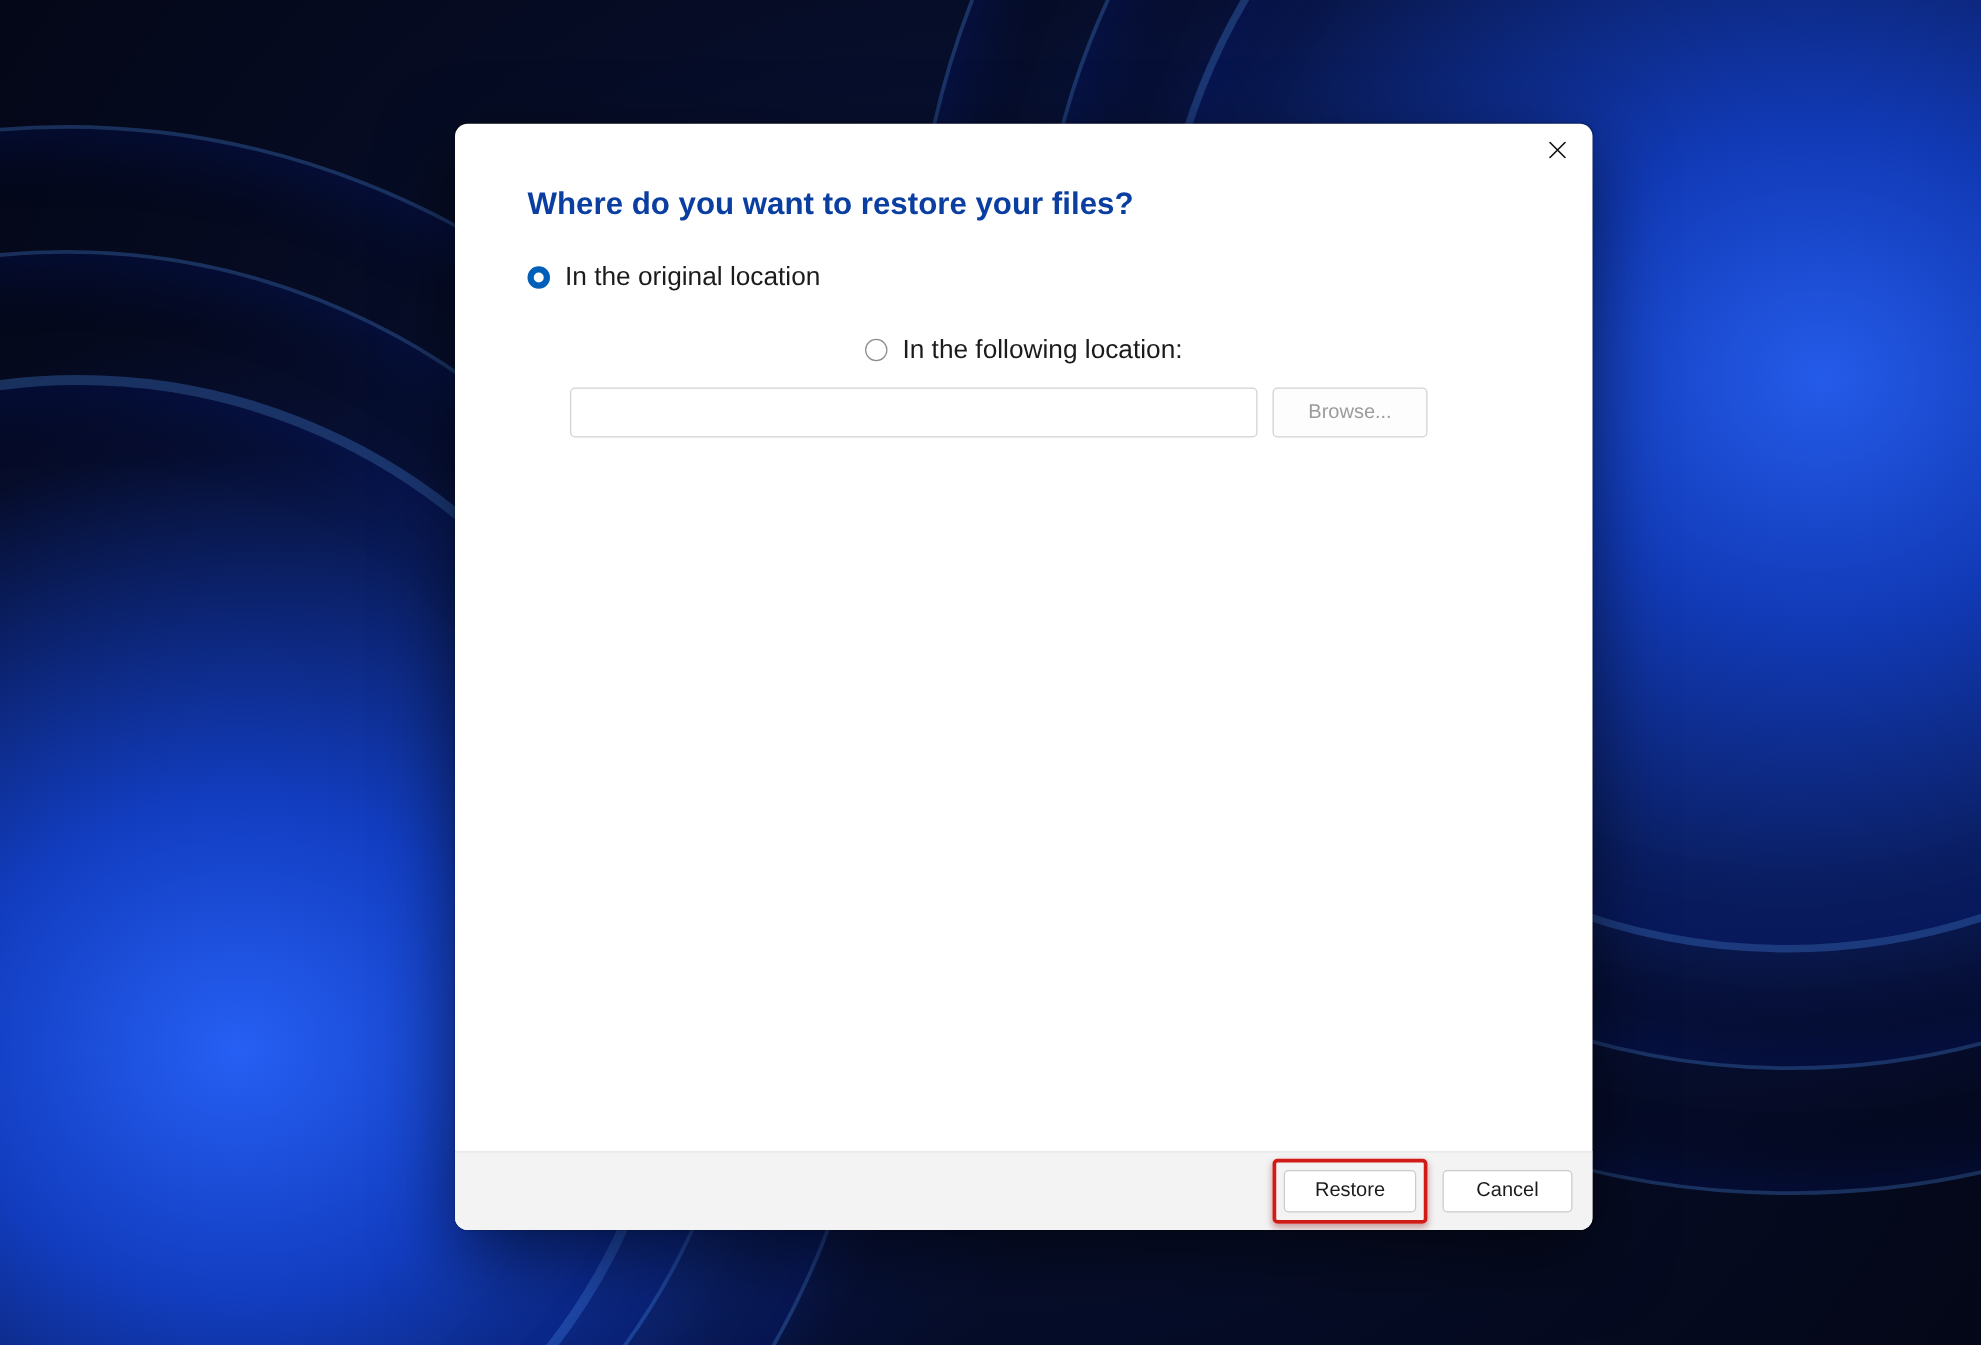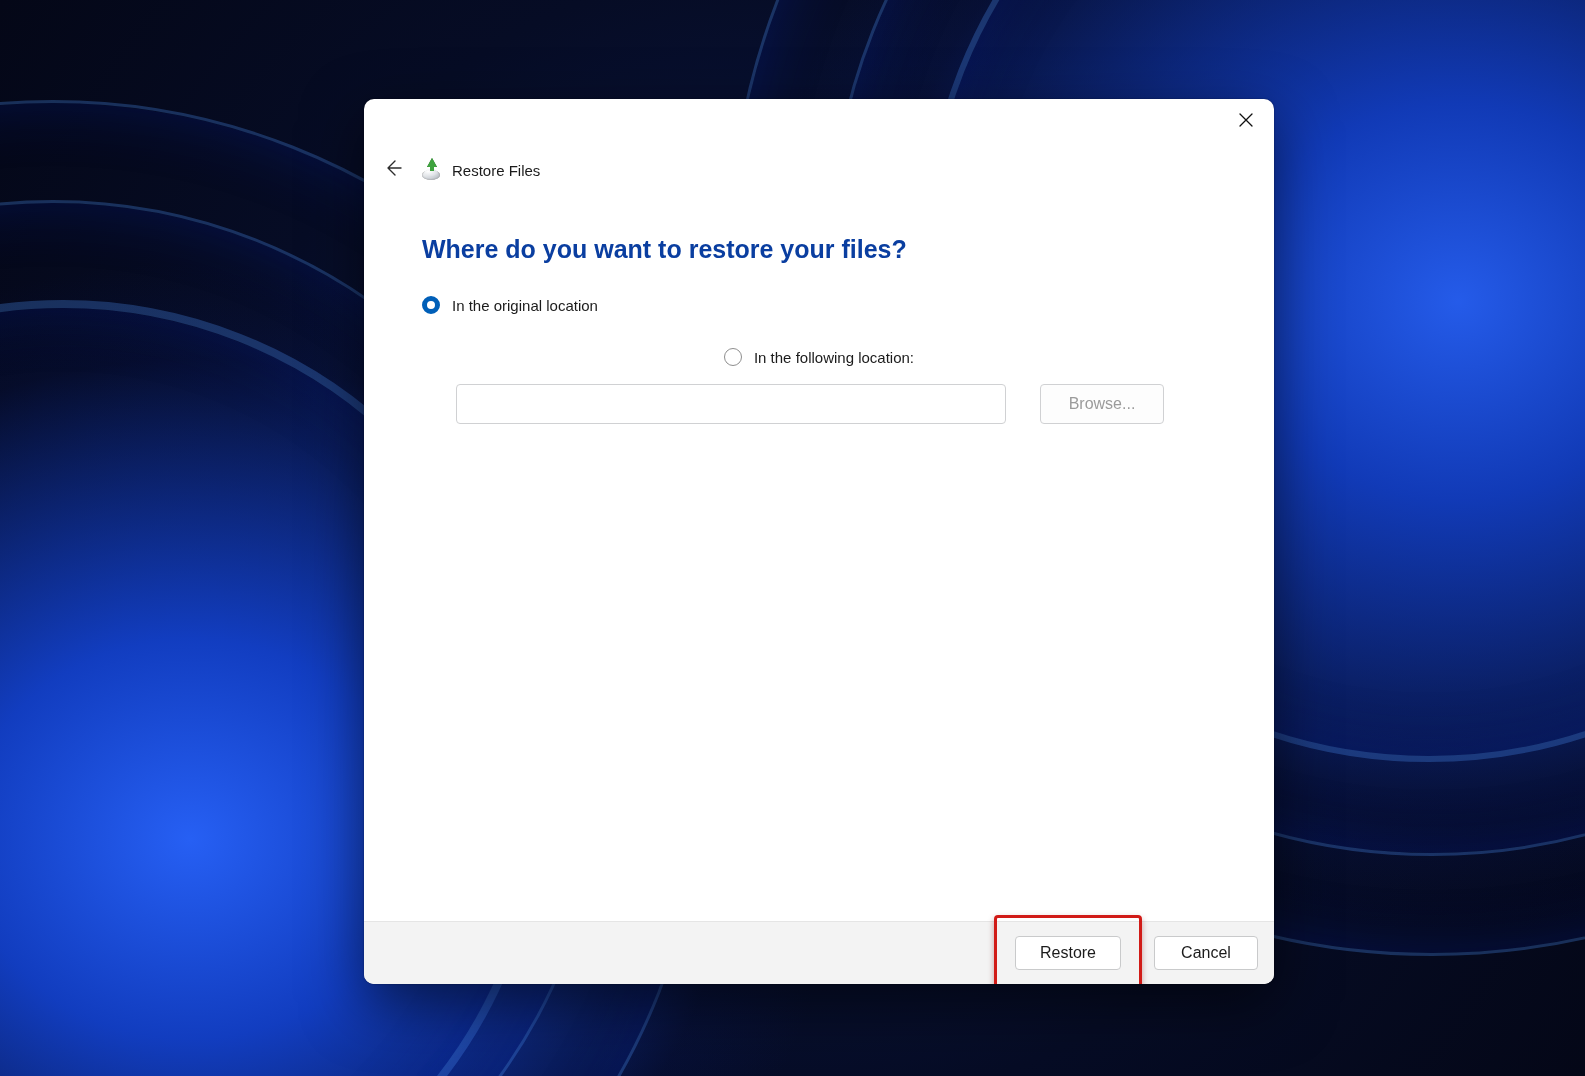--- a/index.html
+++ b/index.html
@@ -139,21 +139,21 @@
     color: #0a3ea0;
     font-size: 25px;
     font-weight: 700;
     margin: 10px 0 32px 0;
   }
 
   .radio-row {
     display: flex;
     align-items: center;
     gap: 12px;
-    font-size: 15px;
+    font-size: 21px;
     color: #1b1b1b;
     margin: 0 0 34px 0;
     user-select: none;
   }
   .radio-row.following { margin-bottom: 18px; justify-content: center; }
 
   .radio-outer {
     width: 18px;
     height: 18px;
     border-radius: 50%;
@@ -167,21 +167,21 @@
     background: #ffffff;
   }
   .radio-outer.unselected {
     border: 1.5px solid #8e8e8e;
     background: #ffffff;
   }
 
   .path-row {
     display: flex;
     align-items: flex-end;
-    gap: 34px;
+    gap: 12px;
     margin-left: 24px;
     padding-left: 10px;
   }
   .path-input {
     width: 550px;
     height: 40px;
     border: 1px solid #d0d1d3;
     border-radius: 4px;
     background: #ffffff;
     padding: 0 10px;
@@ -218,21 +218,21 @@
     width: 104px;
     height: 34px;
     border: 1px solid #c9cacb;
     border-radius: 4px;
     background: #ffffff;
     color: #1b1b1b;
     font-size: 16px;
     cursor: pointer;
   }
   .restore-wrap {
-    padding: 18px;
+    padding: 6px;
     border: 3px solid #d11b17;
     border-radius: 4px;
     box-shadow: 0 3px 6px rgba(120,0,0,0.35);
   }
   .restore-wrap .footer-btn {
     width: 106px;
   }
 </style>
 </head>
 <body>
@@ -248,38 +248,20 @@
   <div class="dialog">
 
     <div class="dialog-close">
       <span>
         <svg viewBox="0 0 14 14">
             <path d="M1 1 L13 13 M13 1 L1 13" stroke="#111" stroke-width="1.3" fill="none" stroke-linecap="round"></path>
           </svg>
       </span>
     </div>
 
-    <div class="dialog-header">
-      <div class="back-btn">
-        <span>
-          <svg viewBox="0 0 20 20">
-              <path d="M12 3 L5 10 L12 17 M5 10 H18" stroke="#2d2d2d" stroke-width="1.4" fill="none" stroke-linecap="round" stroke-linejoin="round"></path>
-            </svg>
-        </span>
-      </div>
-      <div class="app-id">
-        <span class="app-icon">
-          <span class="disc"></span>
-          <span class="disc2"></span>
-          <span class="arrow-stem"></span>
-          <span class="arrow"></span>
-        </span>
-        <span class="app-title">Restore Files</span>
-      </div>
-    </div>
 
     <div class="dialog-body">
       <div class="question">Where do you want to restore your files?</div>
 
       <label class="radio-row">
         <span class="radio-outer selected"></span>
         <span>In the original location</span>
       </label>
 
       <label class="radio-row following">

